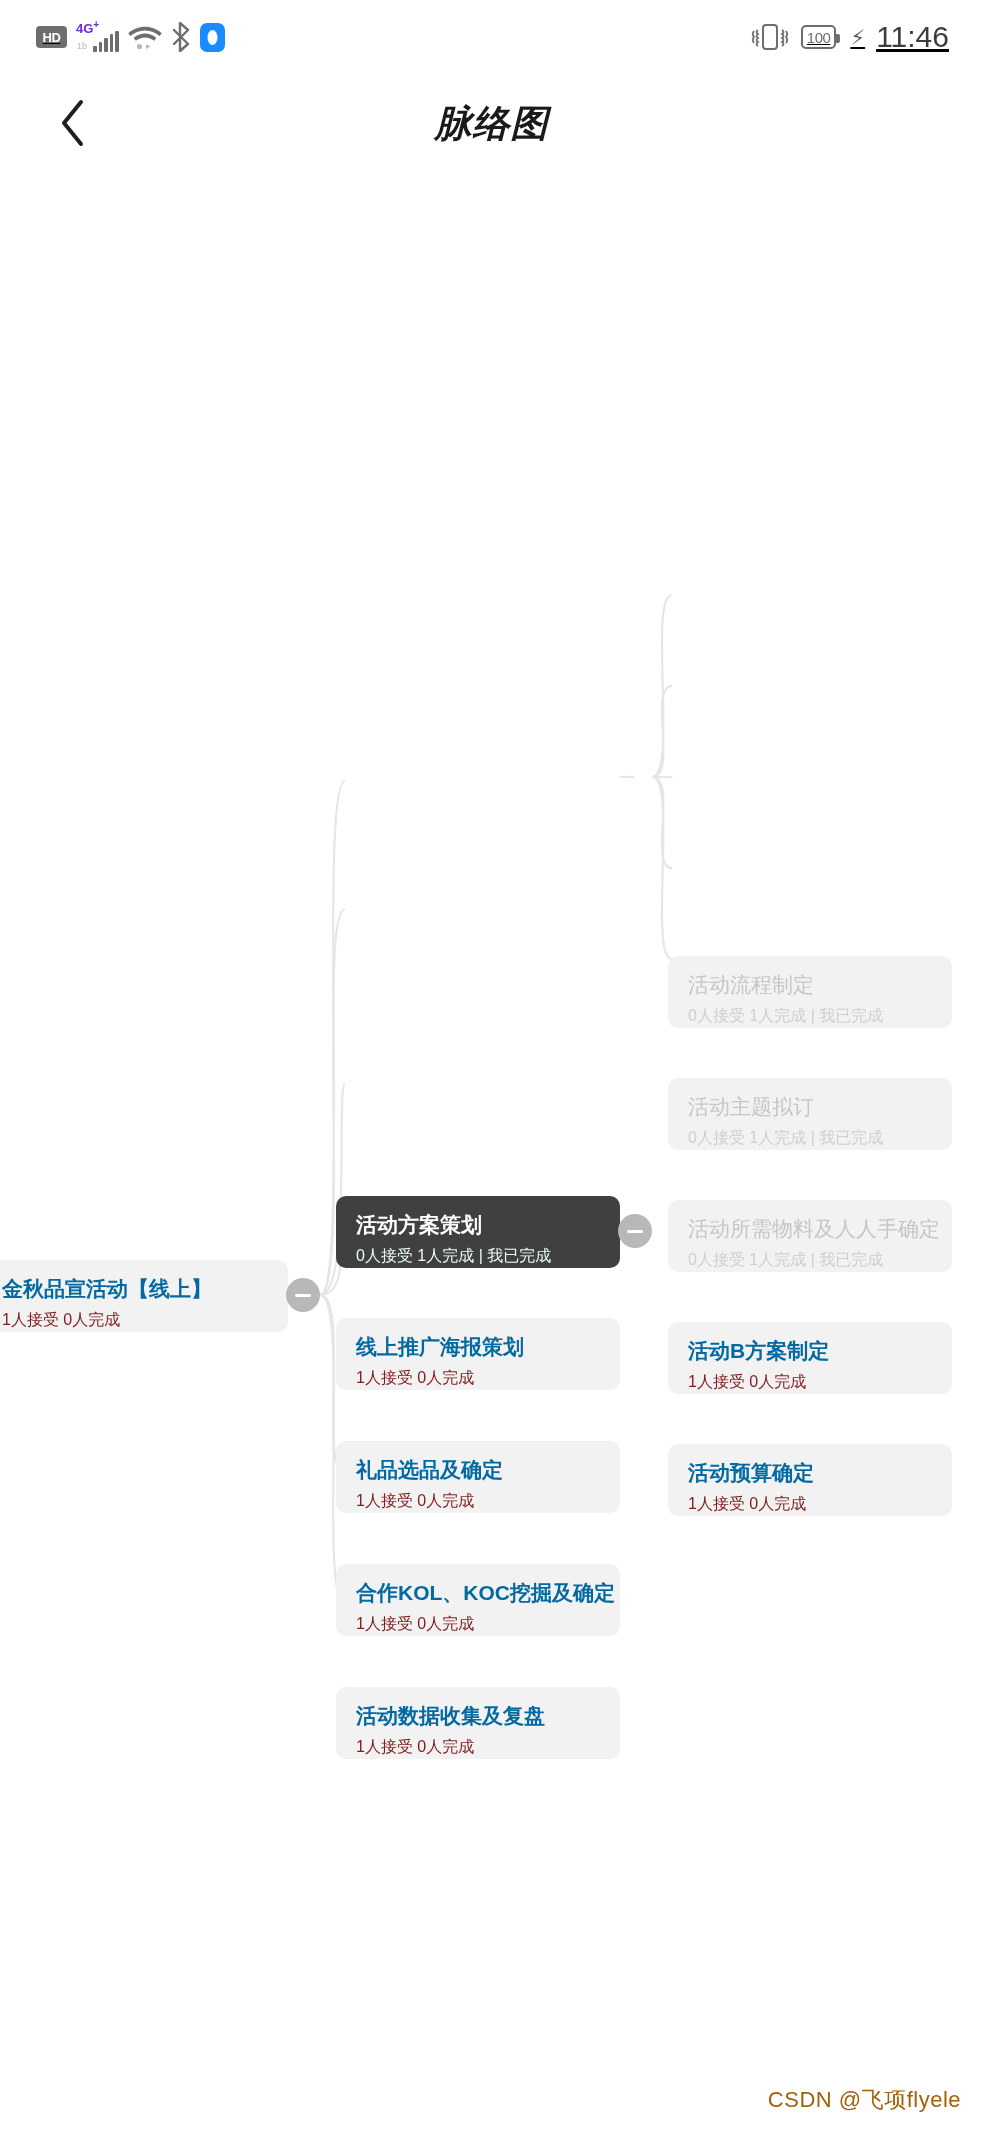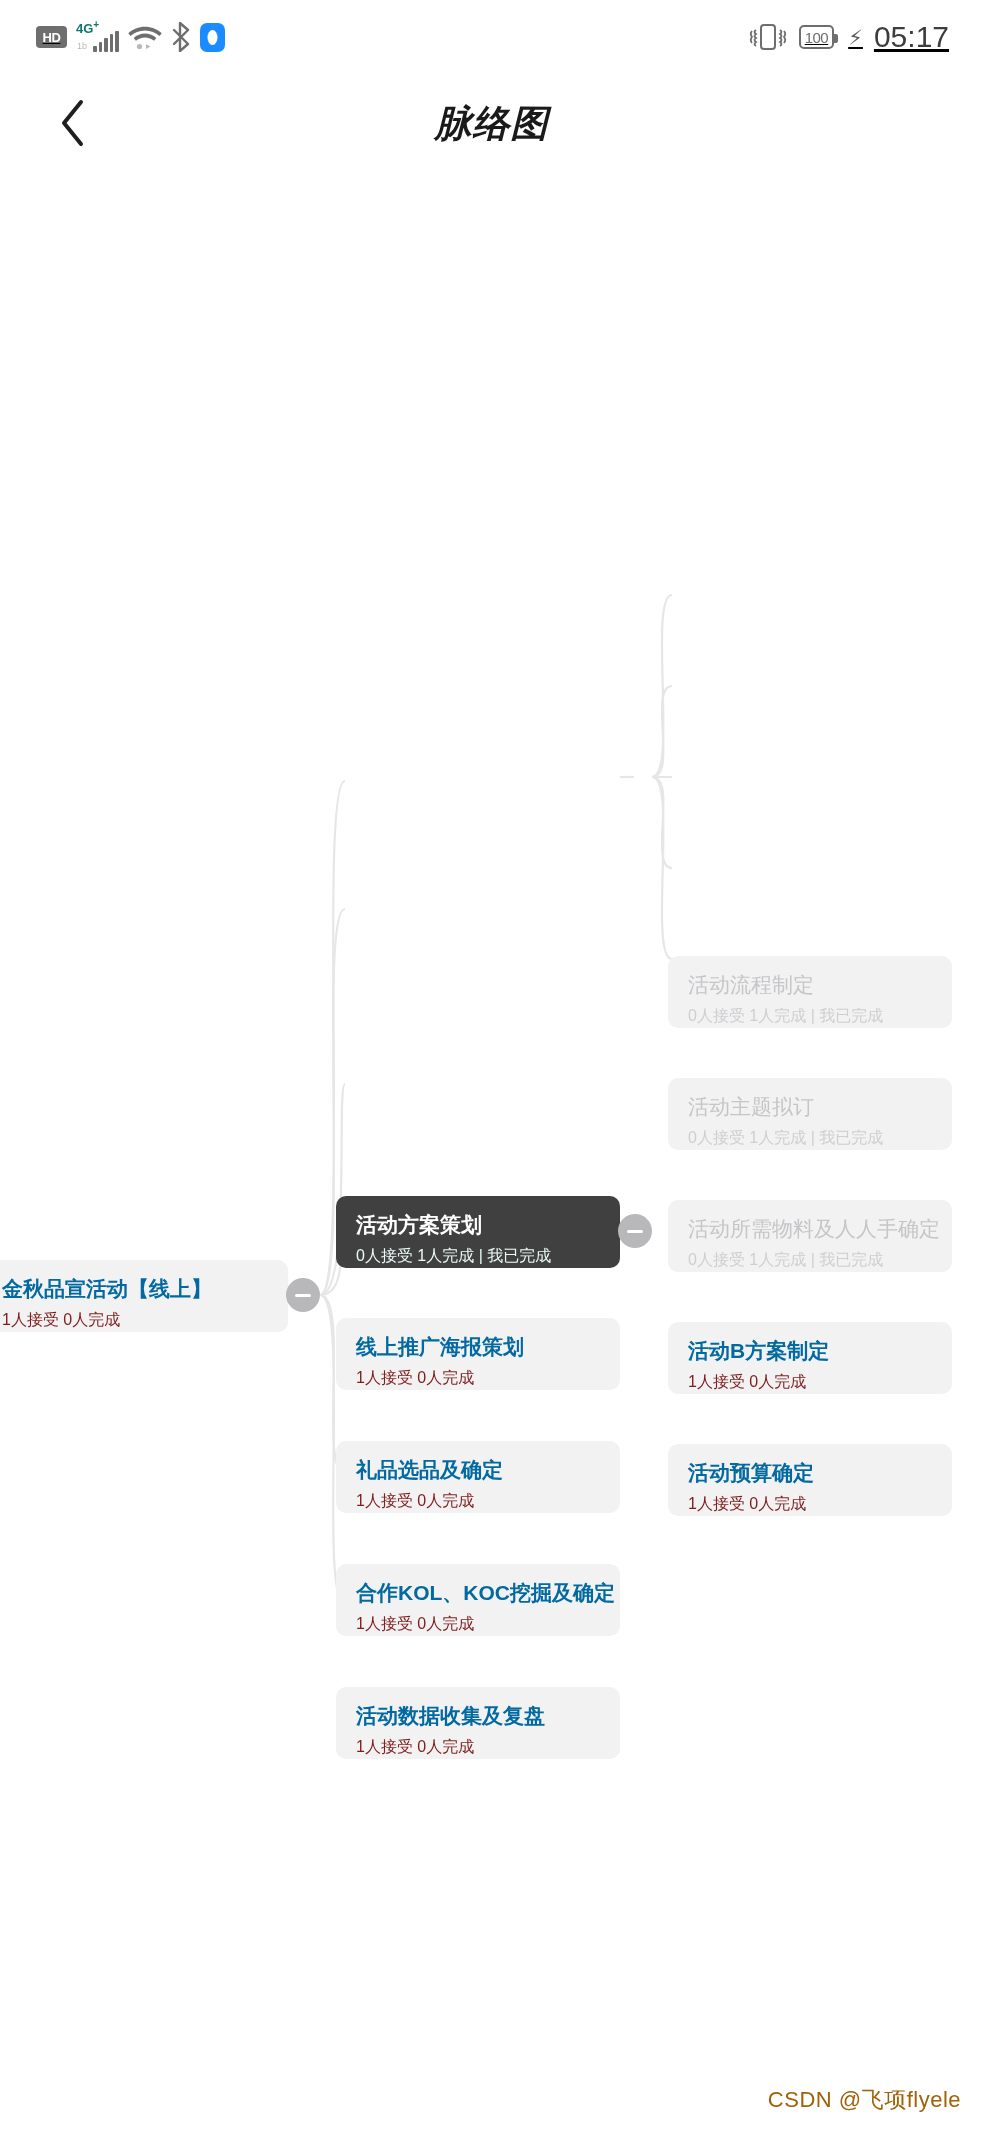--- a/index.html
+++ b/index.html
@@ -40,21 +40,21 @@
     font-weight: bold;
     letter-spacing: -0.5px;
     display: flex; align-items: center; justify-content: center;
     font-family: "Liberation Sans", sans-serif;
   }
   .net-group { display: flex; align-items: flex-end; gap: 1px; position: relative; height: 30px; }
   .net-label {
     position: absolute;
     top: -2px; left: 0;
     font-size: 13px;
-    color: #0f766e;
+    color: #6d28d9;
     font-weight: 600;
     line-height: 1;
   }
   .net-sub {
     position: absolute;
     bottom: 1px; left: 1px;
     font-size: 9px;
     color: #b9b9b9;
     line-height: 1;
   }
@@ -248,21 +248,21 @@
           <path d="M36 9 q2.5 3 0 6 q2.5 3 0 6" stroke="#6e6e6e" stroke-width="1.8" fill="none"></path>
         </svg>
       </span>
 
       <span class="batt">
         <span>100</span>
       </span>
 
       <span class="bolt">⚡</span>
 
-      <span class="clock">05:17</span>
+      <span class="clock">11:46</span>
     </div>
   </div>
 
   <div class="titlebar">
     <div class="back-btn">
       <span>
         <svg class="icon-svg" width="30" height="48" viewBox="0 0 30 48">
           <path d="M23 3 L6 24 L23 45" stroke="#1f1f1f" stroke-width="4" fill="none" stroke-linecap="round" stroke-linejoin="round"></path>
         </svg>
       </span>

